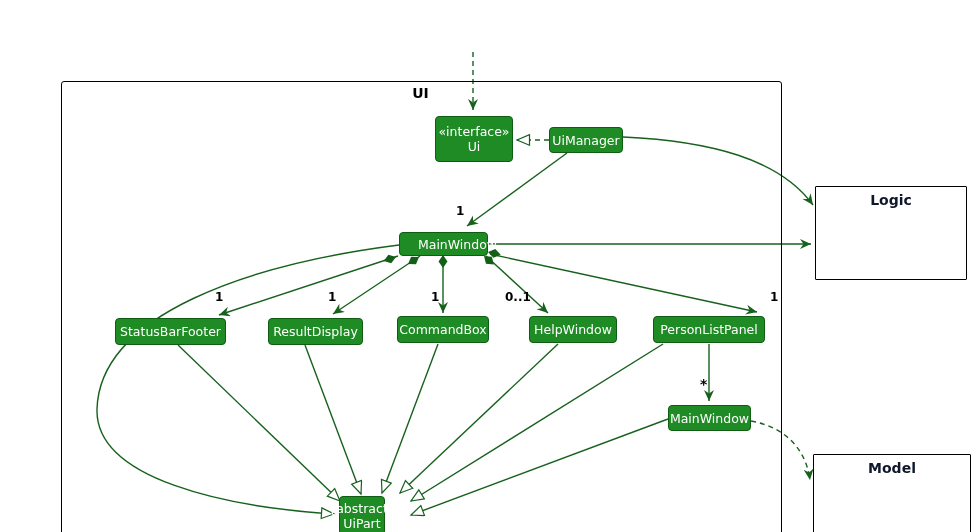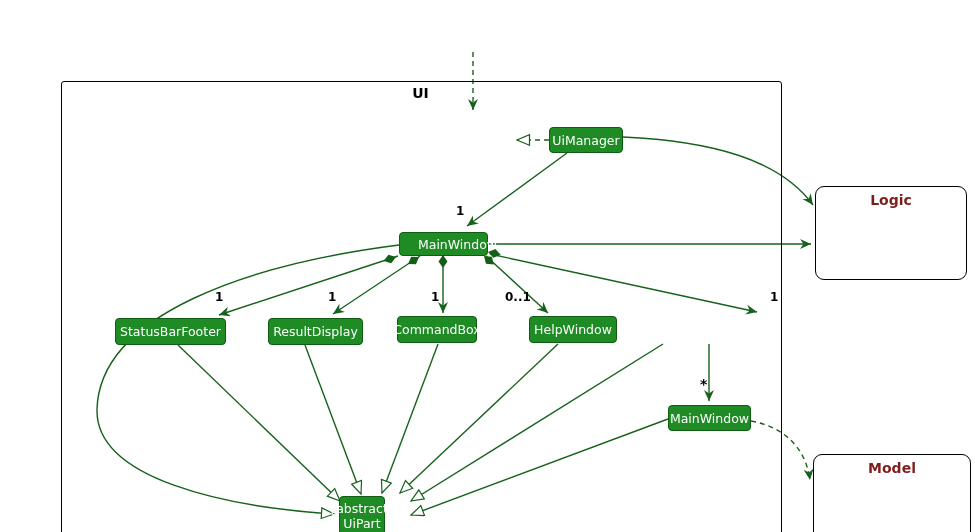--- a/index.html
+++ b/index.html
@@ -17,22 +17,22 @@
     position:absolute;left:61px;top:61px;width:719px;text-align:center;
     font-weight:bold;font-size:14px;color:#000;
   }
   .node{
     position:absolute;display:flex;flex-direction:column;align-items:center;justify-content:center;
     background:var(--node-fill,#1f8b24);border:1px solid var(--node-border,#0f5c13);
     border-radius:4px;color:#fff;font-size:12.5px;line-height:15px;white-space:nowrap;
     box-sizing:border-box;text-align:center;
   }
   .ext{
-    position:absolute;background:#fff;border:1.2px solid #000;border-radius:9px;
-    box-sizing:border-box;color:#7f1d1d;
+    position:absolute;background:#fff;border:1.2px solid #000;border-radius:1px;
+    box-sizing:border-box;color:#0f172a;
   }
   .ext .ext-title{width:100%;text-align:center;font-weight:bold;font-size:14px;margin-top:5px;}
   .mult{
     position:absolute;color:#000;font-weight:bold;font-size:12px;white-space:nowrap;
   }
 </style>
 </head>
 <body>
 
 <div id="canvas">
@@ -90,45 +90,52 @@
         </g>
       <g transform="translate(488,228) rotate(12)">
           <polygon points="0,0 6.5,-4.5 13,0 6.5,4.5"></polygon>
         </g>
     </g>
   </svg>
 
   <div class="container-rect"></div>
   <div class="container-title">UI</div>
 
+  <div class="node" style="left:435px;top:92px;width:78px;height:46px;">
+    <div>«interface»</div>
+    <div>Ui</div>
+  </div>
 
   <div class="node" style="left:549px;top:103px;width:74px;height:26px;">
     <div>UiManager</div>
   </div>
 
   <div class="node" style="left:399px;top:208px;width:89px;height:24px;padding-left:28px;">
     <div>MainWindow</div>
   </div>
 
   <div class="node" style="left:115px;top:294px;width:111px;height:27px;">
     <div>StatusBarFooter</div>
   </div>
 
   <div class="node" style="left:268px;top:294px;width:95px;height:27px;">
     <div>ResultDisplay</div>
   </div>
 
-  <div class="node" style="left:397px;top:292px;width:80px;height:27px;">
+  <div class="node" style="left:397px;top:292px;width:92px;height:27px;">
     <div>CommandBox</div>
   </div>
 
   <div class="node" style="left:529px;top:292px;width:88px;height:27px;">
     <div>HelpWindow</div>
   </div>
 
+  <div class="node" style="left:653px;top:292px;width:112px;height:27px;">
+    <div>PersonListPanel</div>
+  </div>
 
   <div class="node" style="left:668px;top:381px;width:83px;height:26px;">
     <div>MainWindow</div>
   </div>
 
   <div class="node" style="left:339px;top:472px;width:46px;height:39px;">
     <div>{abstract}</div>
     <div>UiPart</div>
   </div>
 

